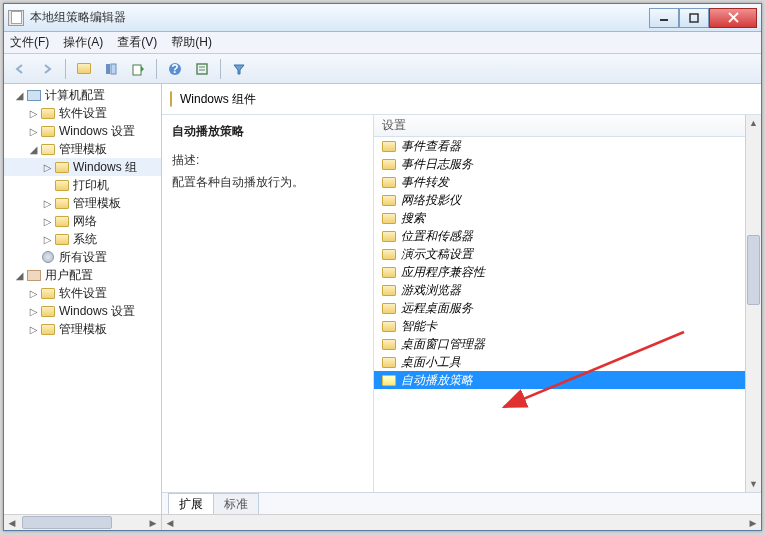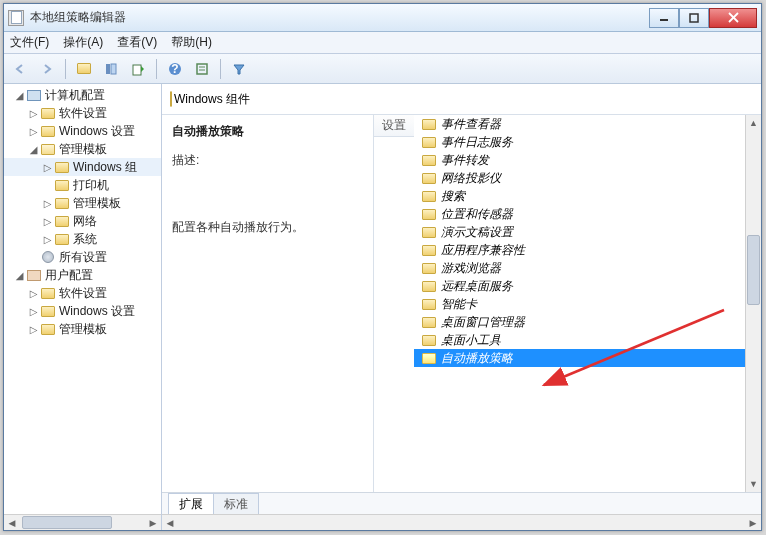--- a/index.html
+++ b/index.html
@@ -32,29 +32,29 @@
 .tree-node .ic { width: 16px; height: 14px; margin: 0 3px 0 1px; display: flex; align-items: center; justify-content: center; }
 .tree-node .lbl { color: #222; }
 .tree-node.selected { background: #e8f1fb; }
 .folder-ic { width: 14px; height: 11px; background: linear-gradient(#fdf0c0,#f0d070); border: 1px solid #c9a840; border-radius: 1px; }
 .folder-open { width: 14px; height: 11px; background: linear-gradient(#fef5d5,#f5dd90); border: 1px solid #c9a840; border-radius: 1px; }
 .comp-ic { width: 14px; height: 11px; background: #cfe0f0; border: 1px solid #7095bb; }
 .gear-ic { width: 12px; height: 12px; border-radius: 50%; background: radial-gradient(#e0e6ee,#b0bbc8); border: 1px solid #8a96a5; }
 .doc-ic { width: 11px; height: 13px; background: #fff; border: 1px solid #94a7bd; position: relative; }
 
 .content { flex: 1; display: flex; flex-direction: column; background: #fff; min-width: 0; }
-.content-header { height: 24px; background: #fff; border-bottom: 1px solid #d8e0ea; display: flex; align-items: center; padding: 15px 8px; }
+.content-header { height: 24px; background: #fff; border-bottom: 1px solid #d8e0ea; display: flex; align-items: center; padding: 15px 8px; gap: 6px; }
 .content-header .folder-ic { margin-right: 2px; }
 .content-body { flex: 1; display: flex; min-height: 0; }
 .desc-pane { width: 212px; border-right: 1px solid #d8e0ea; padding: 8px 10px; display: flex; flex-direction: column; }
 .desc-title { font-weight: bold; color: #222; margin-bottom: 12px; }
-.desc-label { color: #333; margin-bottom: 13px; }
-.desc-text { color: #333; line-height: 1.5; margin-top: 36px; }
-
-.list-pane { flex: 1; display: flex; flex-direction: row; min-width: 0; position: relative; }
+.desc-label { color: #333; margin-bottom: 4px; }
+.desc-text { color: #333; line-height: 1.5; }
+
+.list-pane { flex: 1; display: flex; flex-direction: column; min-width: 0; position: relative; }
 .list-header { height: 22px; border-bottom: 1px solid #d8e0ea; display: flex; align-items: center; padding: 0 8px; color: #555; background: linear-gradient(#fdfdfd,#f2f5f9); }
 .list-body { flex: 1; overflow: hidden; position: relative; }
 .list-row { height: 18px; display: flex; align-items: center; padding: 0 8px; gap: 5px; cursor: default; font-style: italic; }
 .list-row .lbl { white-space: nowrap; }
 .list-row.selected { background: #1e90ff; color: #fff; }
 .list-row.selected .folder-ic { filter: brightness(1.1); }
 .vscroll { position: absolute; right: 0; top: 0; bottom: 0; width: 16px; background: #f0f0f0; border-left: 1px solid #d0d0d0; }
 .vscroll .thumb { position: absolute; left: 1px; right: 1px; top: 120px; height: 70px; background: #cdd6e2; border: 1px solid #aeb8c6; border-radius: 2px; }
 .vscroll .arr { position: absolute; left: 0; right: 0; height: 16px; display: flex; align-items: center; justify-content: center; color: #666; font-size: 9px; }
 .vscroll .arr.up { top: 0; }

